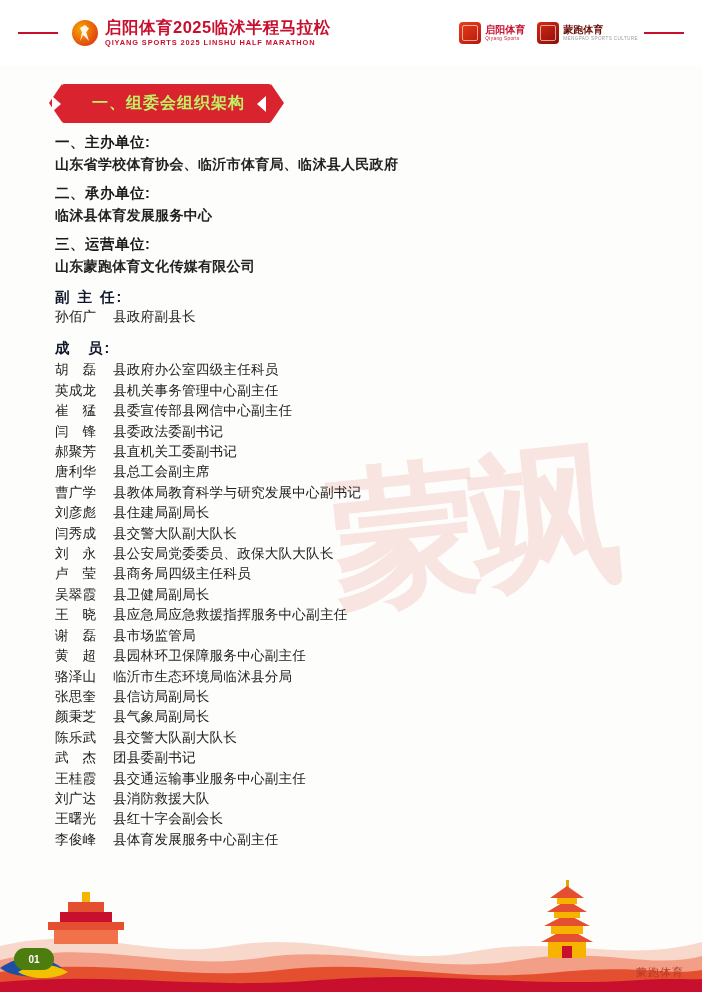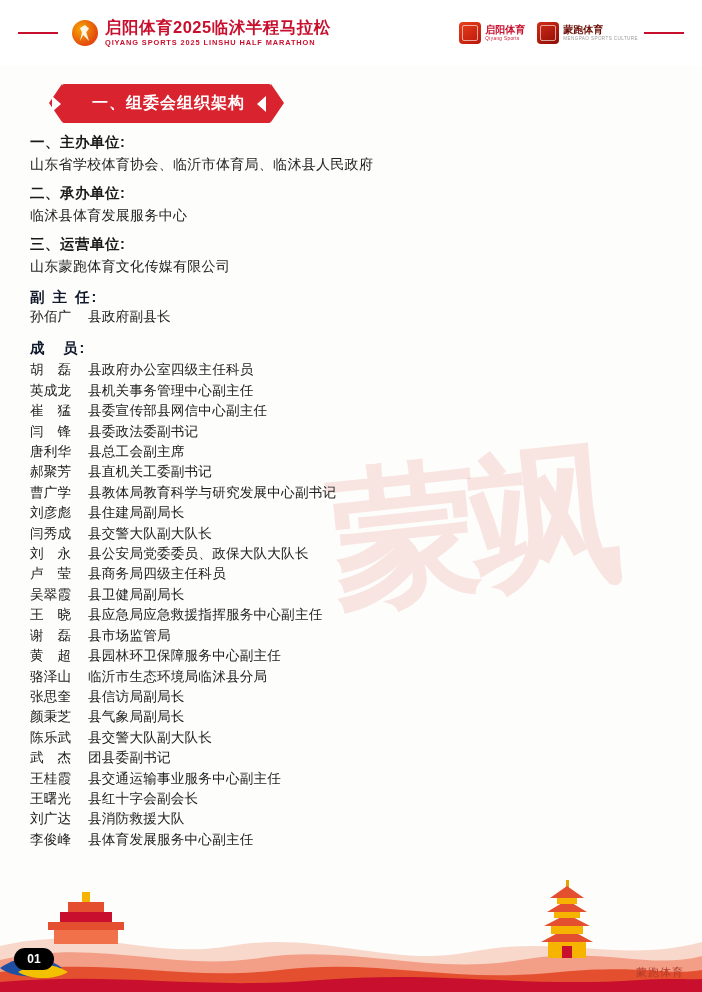--- a/index.html
+++ b/index.html
@@ -80,21 +80,21 @@
   .sp-text-en { font-size: 4.6px; color: #c8102e; letter-spacing: .4px; }
   .sp-text-en.grey { color: #9b9b9b; }
   .sp-text-cn.dark { color: #6b1008; }
 
   
   .banner {
     position: relative;
     display: inline-block;
     margin-left: 62px;
     background: #d9232e;
-    color: #ffffff;
+    color: #bef264;
     font-size: 16px; font-weight: bold;
     padding: 9px 26px 9px 30px;
     border-radius: 2px;
     letter-spacing: 1px;
   }
   .banner::before {
     content: "";
     position: absolute; left: -13px; top: 0;
     width: 0; height: 0;
     border-top: 19px solid transparent;
@@ -119,27 +119,27 @@
   .banner-wrap .notch-l { left: 52px; border-left: 9px solid #ffffff; }
   .banner-wrap .notch-r { border-right: 9px solid #ffffff; }
 
   
   .content {
     position: absolute;
     top: 66px; left: 0; width: 702px;
     z-index: 4;
   }
   .sec1 { margin-top: 18px; }
-  .para { margin-left: 30px; margin-right: 40px; }
+  .para { margin-left: 55px; margin-right: 40px; }
   .lbl {
     font-size: 14.5px; font-weight: bold; color: #1a1a1a;
     margin-top: 10px; letter-spacing: .5px;
   }
   .val {
-    font-size: 14px; color: #222; margin-top: 4px; letter-spacing: .3px;
+    font-size: 14px; color: #222; margin-top: 4px; letter-spacing: .3px; font-weight: bold;
   }
   .sec2 { margin-top: 30px; }
   .role {
     font-size: 14.5px; font-weight: bold; color: #0f172a;
     margin-top: 12px; letter-spacing: 2px;
   }
   .members { margin-top: 2px; }
   .m-row {
     display: flex; align-items: baseline;
     font-size: 13.6px; color: #222;
@@ -165,22 +165,22 @@
     z-index: 1;
     pointer-events: none;
     white-space: nowrap;
   }
 
   
   .footer { position: absolute; left: 0; bottom: 0; width: 702px; height: 120px; z-index: 3; }
   .page-num {
     position: absolute; left: 14px; bottom: 22px;
     width: 40px; height: 22px; border-radius: 11px;
-    background: #000000; color: #fff;
-    font-size: 12px; font-weight: bold;
+    background: #4d7c0f; color: #fff;
+    font-size: 10px; font-weight: bold;
     display: flex; align-items: center; justify-content: center;
     z-index: 6;
   }
   .brand-foot {
     position: absolute; right: 18px; bottom: 12px;
     font-size: 11px; color: #b23a2a; letter-spacing: 1px;
     z-index: 6; font-family: "DejaVu Serif", serif;
   }
 </style>
 </head>
@@ -256,28 +256,28 @@
           </div>
           <div class="m-row">
             <span class="m-name">崔　猛</span>
             <span class="m-title">县委宣传部县网信中心副主任</span>
           </div>
           <div class="m-row">
             <span class="m-name">闫　锋</span>
             <span class="m-title">县委政法委副书记</span>
           </div>
           <div class="m-row">
+            <span class="m-name">郝聚芳</span>
+            <span class="m-title">县直机关工委副书记</span>
+          </div>
+          <div class="m-row">
             <span class="m-name">唐利华</span>
             <span class="m-title">县总工会副主席</span>
           </div>
           <div class="m-row">
-            <span class="m-name">郝聚芳</span>
-            <span class="m-title">县直机关工委副书记</span>
-          </div>
-          <div class="m-row">
             <span class="m-name">曹广学</span>
             <span class="m-title">县教体局教育科学与研究发展中心副书记</span>
           </div>
           <div class="m-row">
             <span class="m-name">刘彦彪</span>
             <span class="m-title">县住建局副局长</span>
           </div>
           <div class="m-row">
             <span class="m-name">闫秀成</span>
             <span class="m-title">县交警大队副大队长</span>
@@ -324,26 +324,26 @@
           </div>
           <div class="m-row">
             <span class="m-name">武　杰</span>
             <span class="m-title">团县委副书记</span>
           </div>
           <div class="m-row">
             <span class="m-name">王桂霞</span>
             <span class="m-title">县交通运输事业服务中心副主任</span>
           </div>
           <div class="m-row">
+            <span class="m-name">刘广达</span>
+            <span class="m-title">县消防救援大队</span>
+          </div>
+          <div class="m-row">
             <span class="m-name">王曙光</span>
             <span class="m-title">县红十字会副会长</span>
-          </div>
-          <div class="m-row">
-            <span class="m-name">刘广达</span>
-            <span class="m-title">县消防救援大队</span>
           </div>
           <div class="m-row">
             <span class="m-name">李俊峰</span>
             <span class="m-title">县体育发展服务中心副主任</span>
           </div>
         </div>
     </div>
   </div>
 
   <div class="footer">

